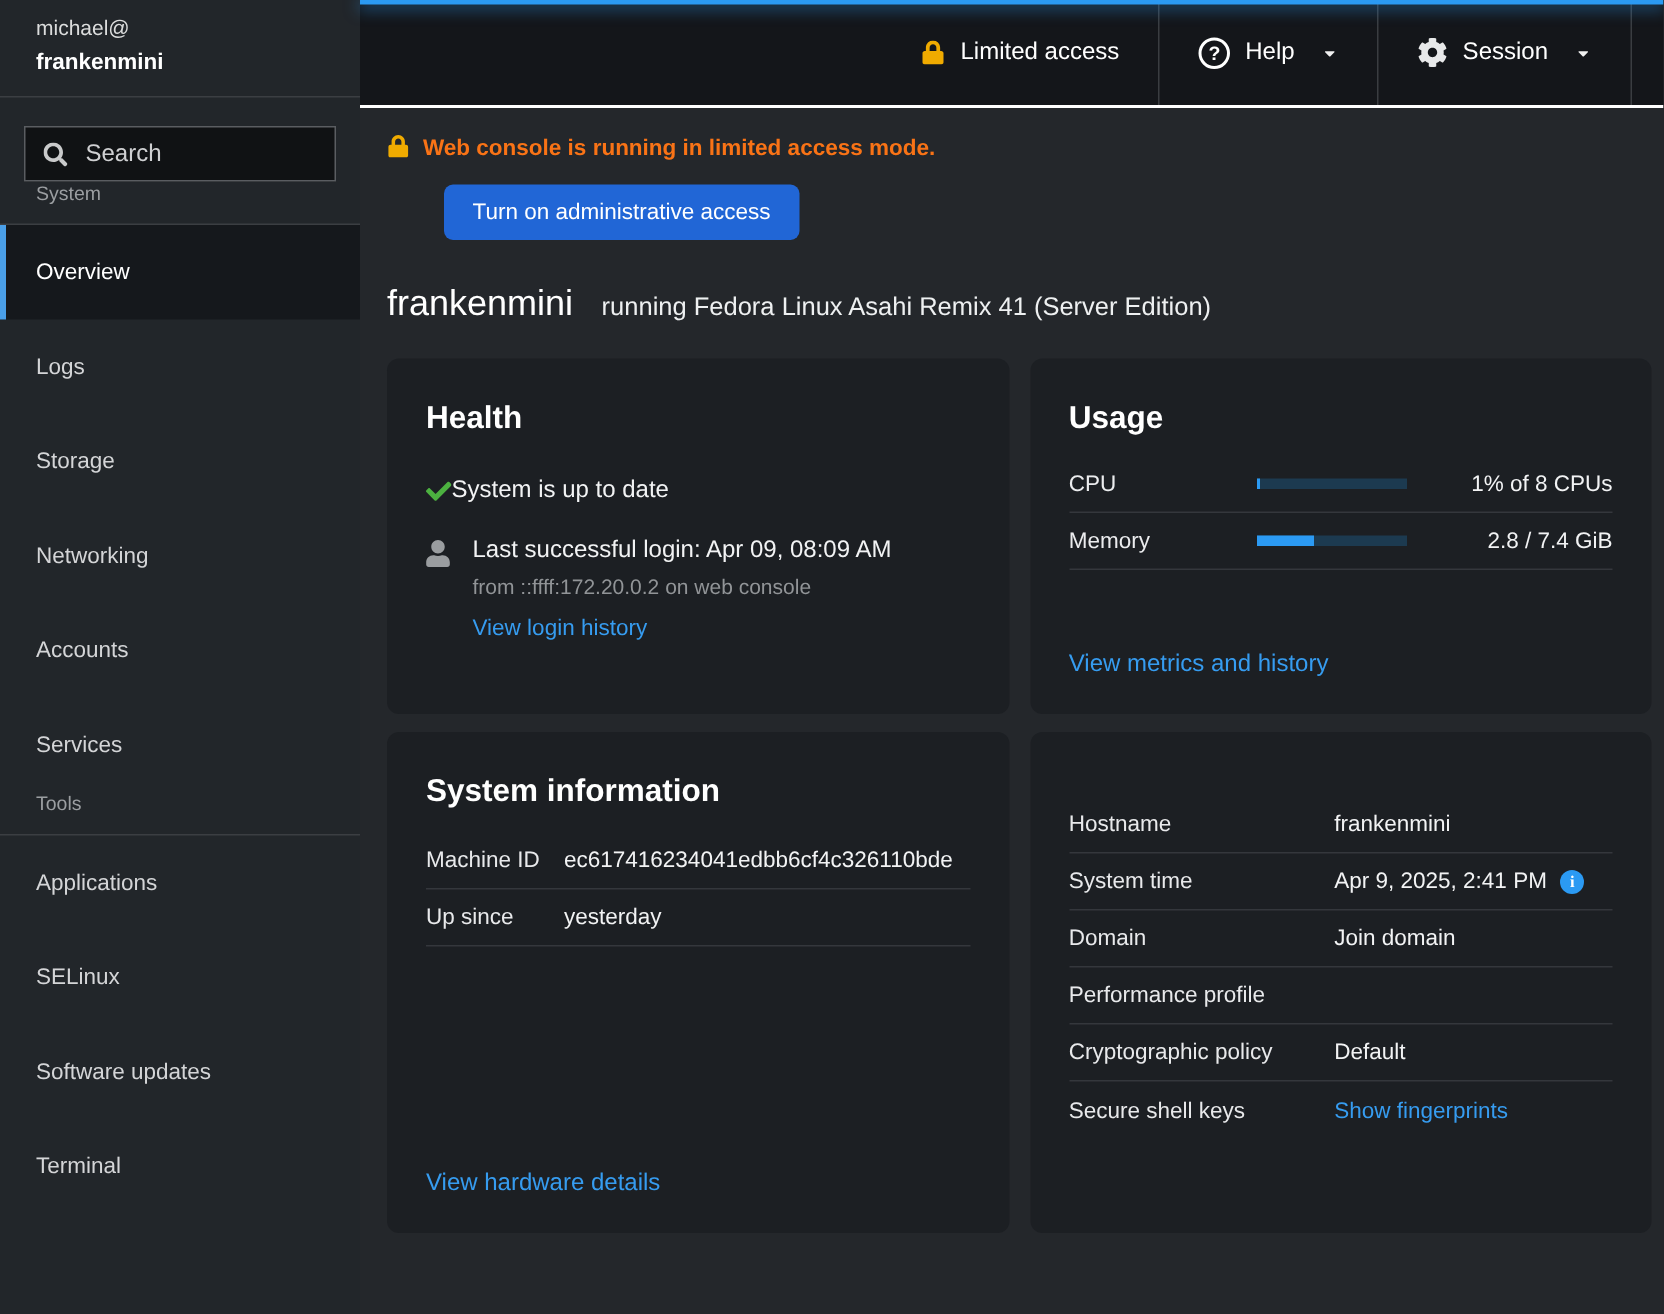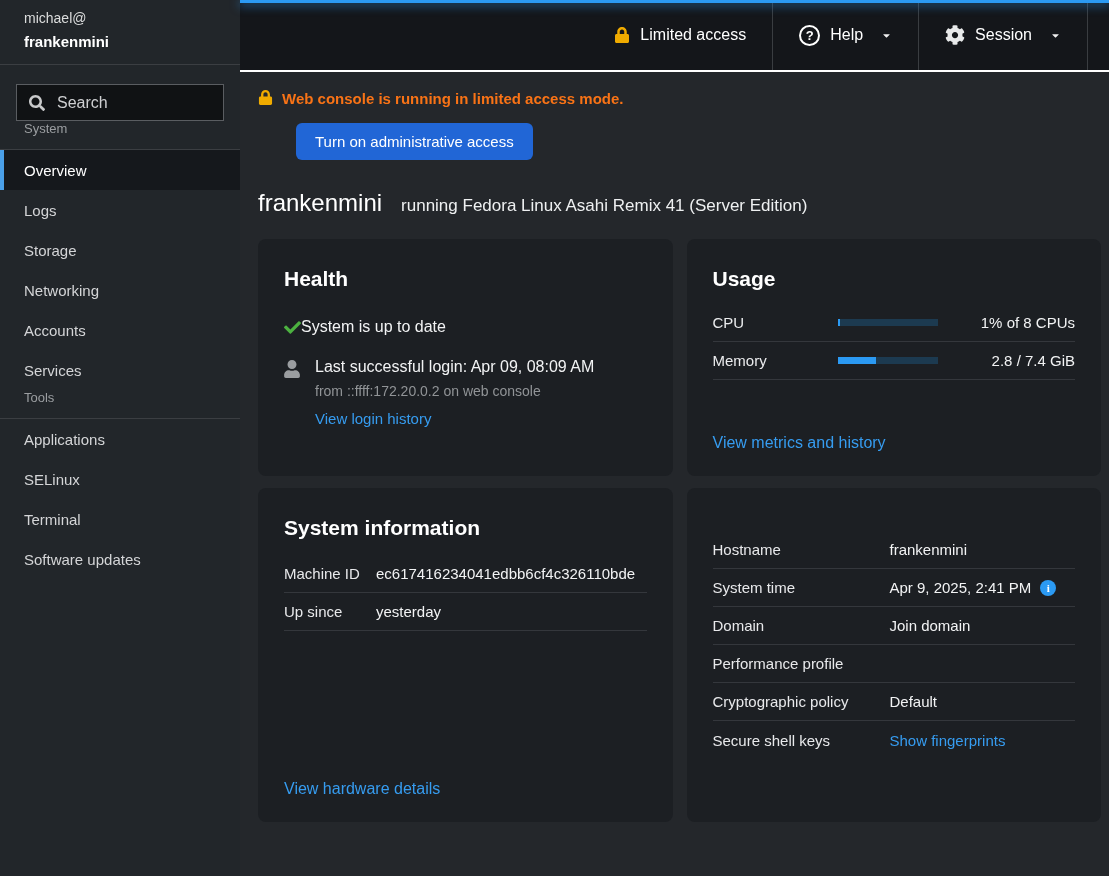--- a/index.html
+++ b/index.html
@@ -19,21 +19,21 @@
   .user-line2 { font-size: 15px; font-weight: 700; color: #ffffff; }
   .search-wrap { margin: 19px 16px 0; position: relative; height: 37px; background: #101214; border: 1px solid #5a5d61; }
   .search-icon { position: absolute; left: 12px; top: 10px; width: 16px; height: 16px; color: #c9cacb; }
   .search-input {
     width: 100%; height: 100%; background: transparent; border: none; outline: none;
     color: #e2e3e4; font-size: 16px; padding: 0 10px 0 40px; font-family: inherit;
   }
   .search-input::placeholder { color: #cfd0d2; opacity: 1; }
   .nav-section { }
   .nav-section-label { padding: 0 24px 13px; font-size: 13px; color: #9b9ea1; border-bottom: 1px solid #3b3e42; }
-  .nav-item { height: 40px; display: flex; align-items: center; padding: 0 24px; font-size: 15px; color: #d4d5d7; cursor: pointer; }
+  .nav-item { height: 63px; display: flex; align-items: center; padding: 0 24px; font-size: 15px; color: #d4d5d7; cursor: pointer; }
   .nav-item.active { background: #15181c; color: #ffffff; border-left: 4px solid #4a9fe8; padding-left: 20px; }
 
   
   .main { flex: 1; display: flex; flex-direction: column; min-width: 0; }
   .masthead {
     position: relative; height: 72px; flex: none; background: #14161a;
     border-bottom: 2px solid #ffffff; display: flex; justify-content: flex-end; align-items: stretch;
   }
   .masthead::before {
     content: ""; position: absolute; top: 0; left: 0; right: 0; height: 3px;
@@ -129,22 +129,22 @@
       <div class="nav-item">Storage</div>
       <div class="nav-item">Networking</div>
       <div class="nav-item">Accounts</div>
       <div class="nav-item">Services</div>
     </div>
 
     <div class="nav-section">
       <div class="nav-section-label">Tools</div>
       <div class="nav-item">Applications</div>
       <div class="nav-item">SELinux</div>
+      <div class="nav-item">Software updates</div>
       <div class="nav-item">Terminal</div>
-      <div class="nav-item">Software updates</div>
     </div>
   </nav>
 
   <div class="main">
 
     <header class="masthead">
       <div class="mh-item">
         <svg class="lock-icon" viewBox="0 0 448 512" fill="currentColor">
             <path d="M400 224h-24v-72C376 68 308 0 224 0S72 68 72 152v72H48c-26.5 0-48 21.5-48 48v192c0 26.5 21.5 48 48 48h352c26.5 0 48-21.5 48-48V272c0-26.5-21.5-48-48-48zm-104 0H152v-72c0-39.7 32.3-72 72-72s72 32.3 72 72v72z"></path>
           </svg>

